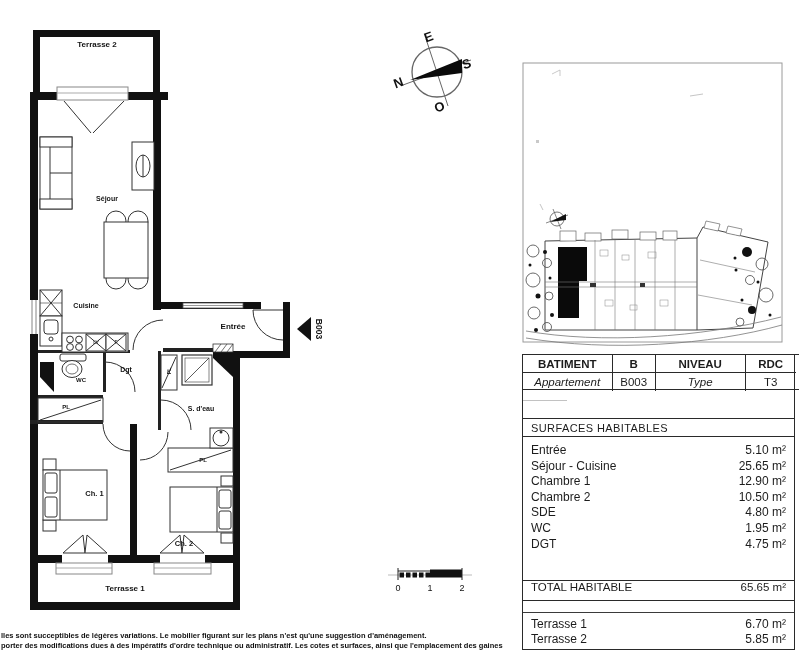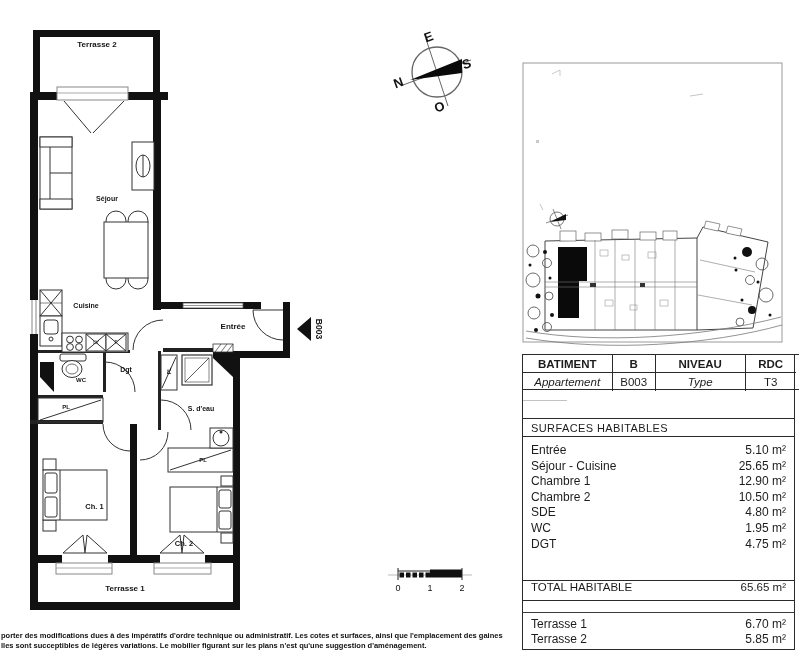--- a/index.html
+++ b/index.html
@@ -359,21 +359,21 @@
   <span class="lbl" style="left:97px;top:44px;font-size:8px;">Terrasse 2</span>
   <span class="lbl" style="left:107px;top:198px;font-size:7px;">Séjour</span>
   <span class="lbl" style="left:86px;top:305px;font-size:7px;">Cuisine</span>
   <span class="lbl" style="left:233px;top:326px;font-size:8px;">Entrée</span>
   <span class="lbl" style="left:126px;top:369px;font-size:7px;">Dgt</span>
   <span class="lbl" style="left:81px;top:380px;font-size:6px;">WC</span>
   <span class="lbl" style="left:66px;top:407px;font-size:6px;">PL</span>
   <span class="lbl rotm90" style="left:169px;top:371px;font-size:5px;">PL</span>
   <span class="lbl" style="left:201px;top:408px;font-size:7px;">S. d'eau</span>
   <span class="lbl" style="left:203px;top:460px;font-size:6px;">PL</span>
-  <span class="lbl" style="left:78px;top:506px;font-size:7.5px;padding-left:33px;">Ch. 1</span>
+  <span class="lbl" style="left:78px;top:493px;font-size:7.5px;padding-left:33px;">Ch. 1</span>
   <span class="lbl" style="left:184px;top:506px;font-size:7.5px;margin-top:37px;">Ch. 2</span>
   <span class="lbl" style="left:125px;top:588px;font-size:8px;">Terrasse 1</span>
   <span class="lbl thin" style="left:96px;top:342px;font-size:5px;">LV</span>
   <span class="lbl thin" style="left:116px;top:342px;font-size:5px;">F</span>
   <span class="lbl rot90" style="left:319px;top:329px;font-size:8.5px;">B003</span>
 
   <div id="infotable">
     <div class="hdrgrid">
       <div class="hcell r1">BATIMENT</div>
       <div class="hcell r1">B</div>
@@ -433,17 +433,17 @@
         <span>6.70 m²</span>
       </div>
       <div class="trow">
         <span>Terrasse 2</span>
         <span>5.85 m²</span>
       </div>
     </div>
   </div>
 
   <div id="disclaimer">
+    <div>lles sont succeptibles de légères variations. Le mobilier figurant sur les plans n'est qu'une suggestion d'aménagement.</div>
     <div>porter des modifications dues à des impératifs d'ordre technique ou administratif. Les cotes et surfaces, ainsi que l'emplacement des gaines</div>
-    <div>lles sont succeptibles de légères variations. Le mobilier figurant sur les plans n'est qu'une suggestion d'aménagement.</div>
   </div>
 
 </div>
 
 </body></html>

